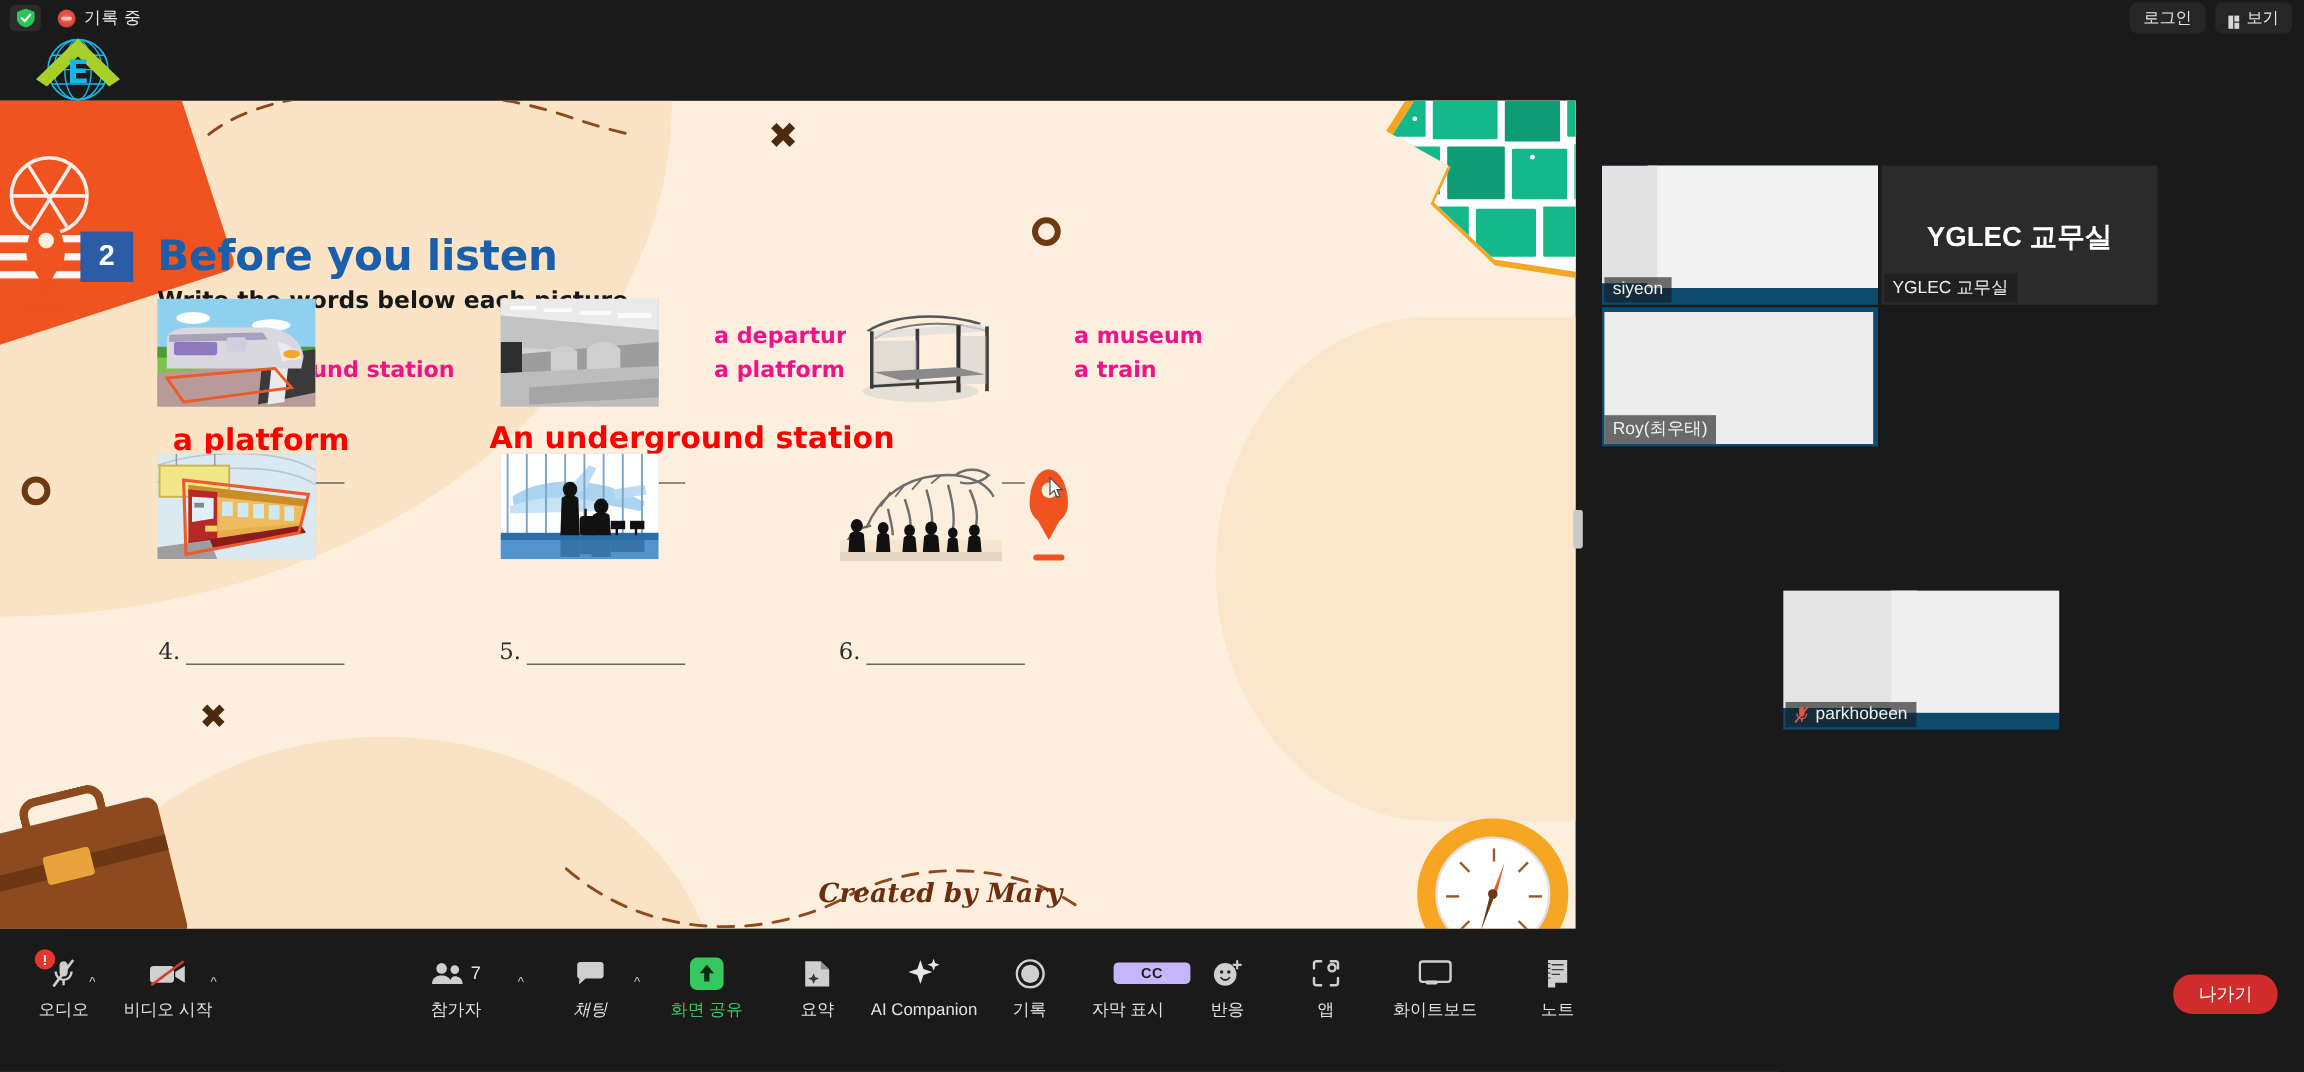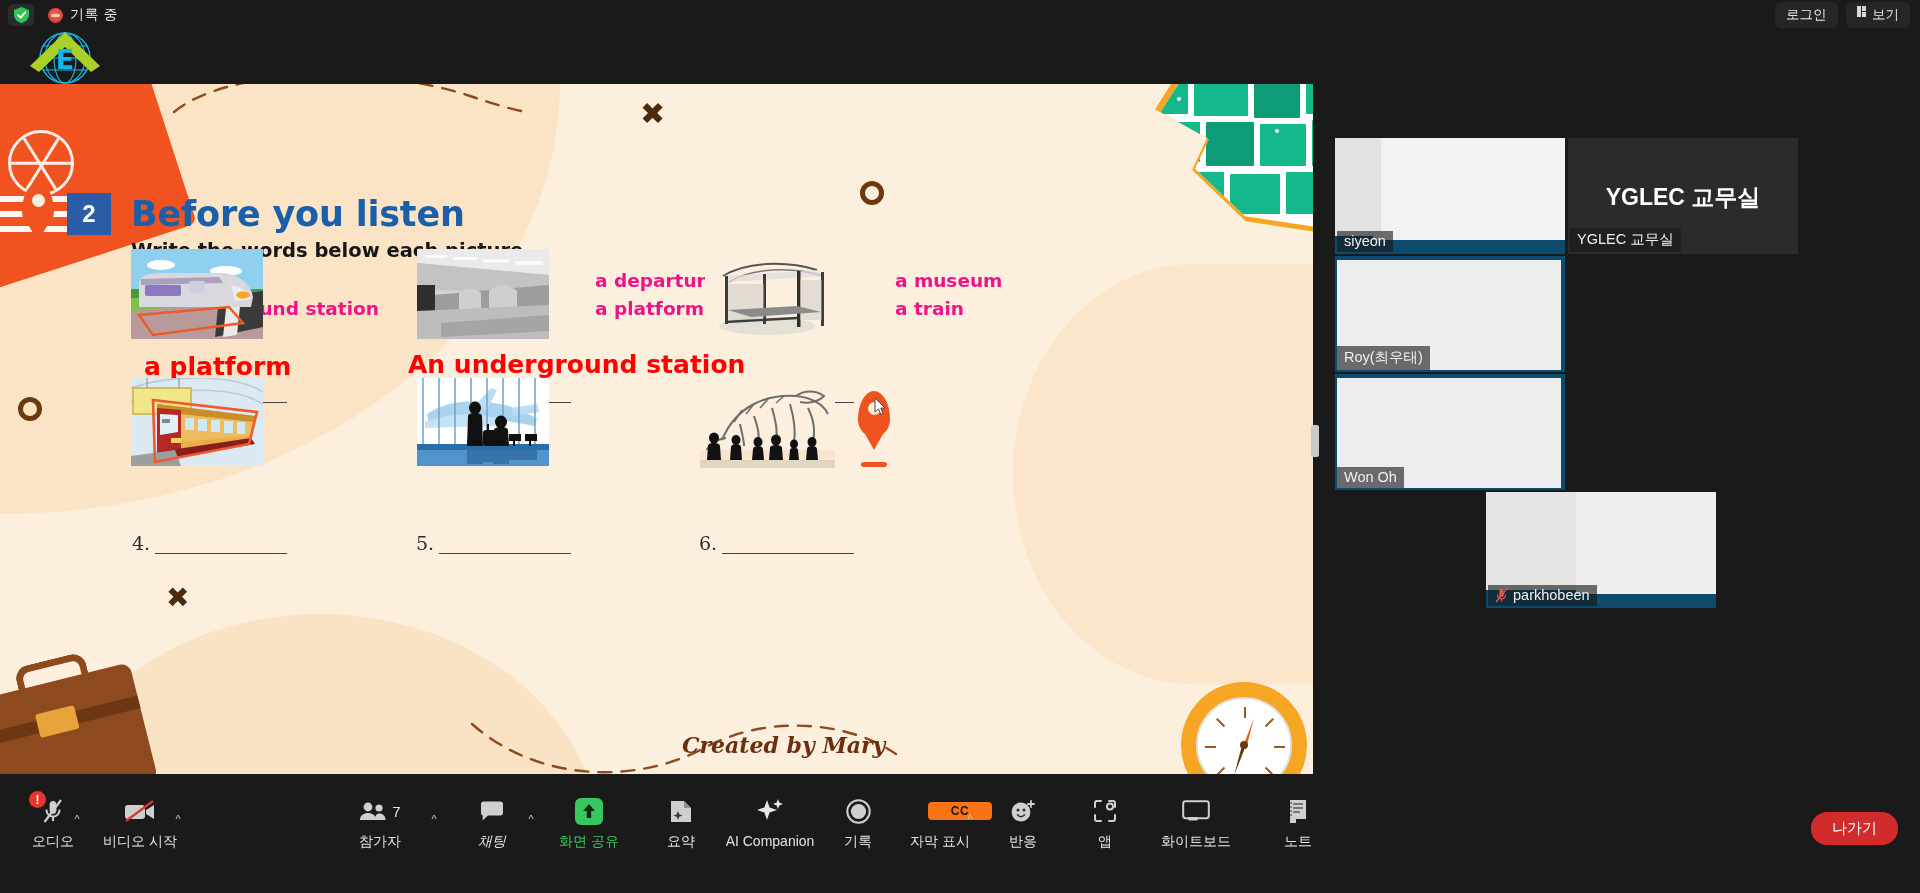--- a/index.html
+++ b/index.html
@@ -28,21 +28,21 @@
     position: relative;
   }
   .rec-dot::after {
     content: ""; position: absolute; left: 3px; top: 6px;
     width: 9px; height: 3px; border-radius: 2px; background: #f5c6c1;
   }
   .rec-label { color: #e8e8e8; font-size: 14px; letter-spacing: .5px; }
   .topbar-right { margin-left: auto; display: flex; align-items: center; gap: 8px; padding-right: 10px; }
   .tb-btn {
     background: #262626; color: #e7e7e7; font-size: 13.5px;
-    border-radius: 6px; padding: 4px 11px; display: flex; align-items: flex-start; gap: 6px;
+    border-radius: 6px; padding: 4px 11px; display: flex; align-items: flex-end; gap: 6px;
   }
   .grid-icon { display: inline-flex; gap: 1.5px; align-items: center; }
   .grid-icon i { display: block; width: 4px; background: #d8d8d8; }
   .grid-icon i.tall { height: 11px; }
   .grid-icon .col2 { display: flex; flex-direction: column; gap: 1.5px; }
   .grid-icon .col2 i { height: 4.5px; }
 
   
   #logo {
     position: absolute; left: 24px; top: 22px; width: 82px; height: 66px;
@@ -302,21 +302,21 @@
     position: absolute; right: 18px; top: -5px; width: 17px; height: 17px;
     background: #e8352b; border-radius: 50%; color: #fff; font-size: 12px; font-weight: 700;
     display: flex; align-items: center; justify-content: center; line-height: 1;
   }
   .pcount { color: #e2e2e2; font-size: 15px; margin-left: 5px; }
   .share-box {
     width: 28px; height: 27px; background: #36c75f; border-radius: 6px;
     display: flex; align-items: center; justify-content: center;
   }
   .cc-box {
-    background: #f97316; color: #1a1a1a; font-size: 12px; font-weight: 700;
+    background: #c4b5fd; color: #1a1a1a; font-size: 12px; font-weight: 700;
     border-radius: 4px; padding: 2px 23px; letter-spacing: .5px; margin-left: 40px;
   }
   .leave-btn {
     position: absolute; right: 22px; top: 38px;
     background: #d22b2b; color: #fff; font-size: 15px;
     padding: 7px 21px; border-radius: 16px;
   }
 </style>
 </head>
 <body>
@@ -673,26 +673,20 @@
   </div>
 
   <div class="tile" style="left:0;top:118px;width:230px;height:116px;">
     <span class="white off2"></span>
     <span class="name">
       <span>Roy(최우태)</span>
     </span>
   </div>
 
 
-  <div class="tile" style="left:0;top:236px;width:230px;height:116px;">
-    <span class="white off2"></span>
-    <span class="name">
-      <span>Won Oh</span>
-    </span>
-  </div>
 
 
   <div class="tile" style="left:151px;top:354px;width:230px;height:116px;">
     <span class="white" style="left:0;top:0;width:112px;height:98px;background:#e4e4e4;"></span>
     <span class="white" style="left:90px;top:0;right:-6px;bottom:14px;background:#efefef;"></span>
     <span class="name">
       <svg class="mic-off" viewBox="0 0 13 15">
         <path d="M6.5 1 C5.2 1 4.3 2 4.3 3.2 L4.3 7 C4.3 8.2 5.2 9.2 6.5 9.2 C7.8 9.2 8.7 8.2 8.7 7 L8.7 3.2 C8.7 2 7.8 1 6.5 1Z" fill="#e0564b"></path>
         <path d="M2.5 6.6 C2.5 9.2 4.3 11 6.5 11 C8.7 11 10.5 9.2 10.5 6.6" stroke="#e0564b" stroke-width="1.2" fill="none"></path>
         <line x1="6.5" y1="11" x2="6.5" y2="13.5" stroke="#e0564b" stroke-width="1.2"></line>

